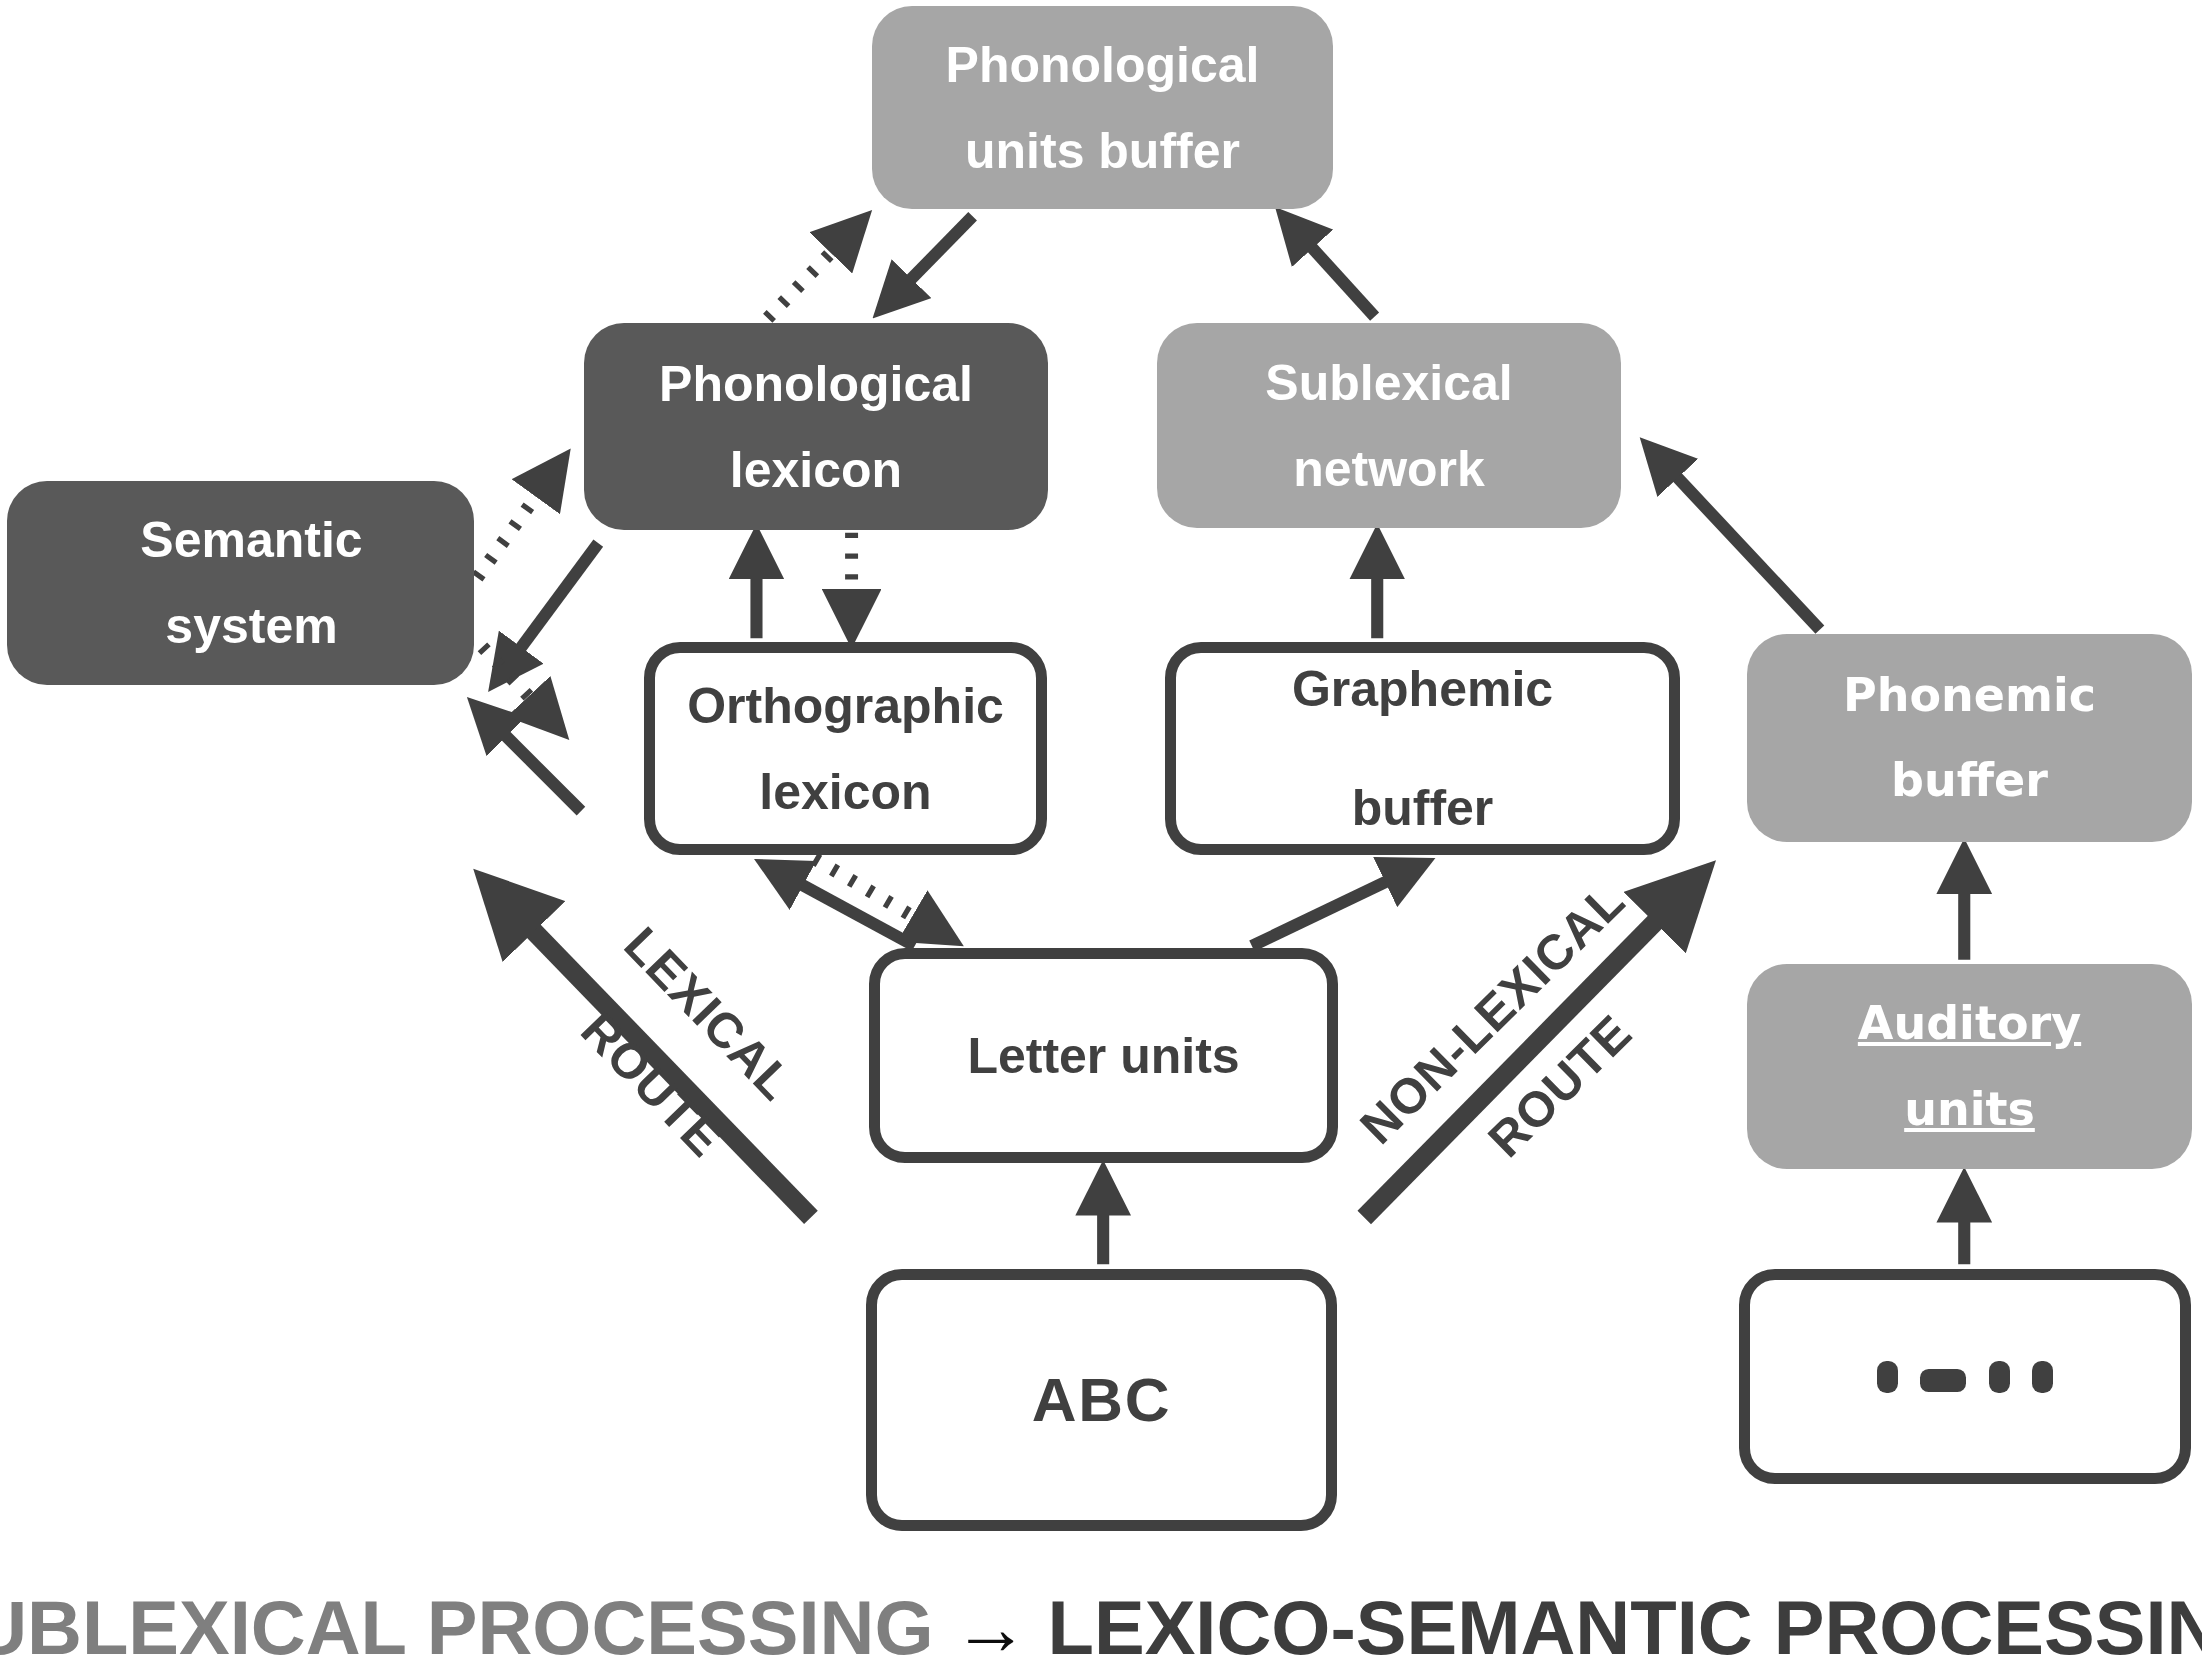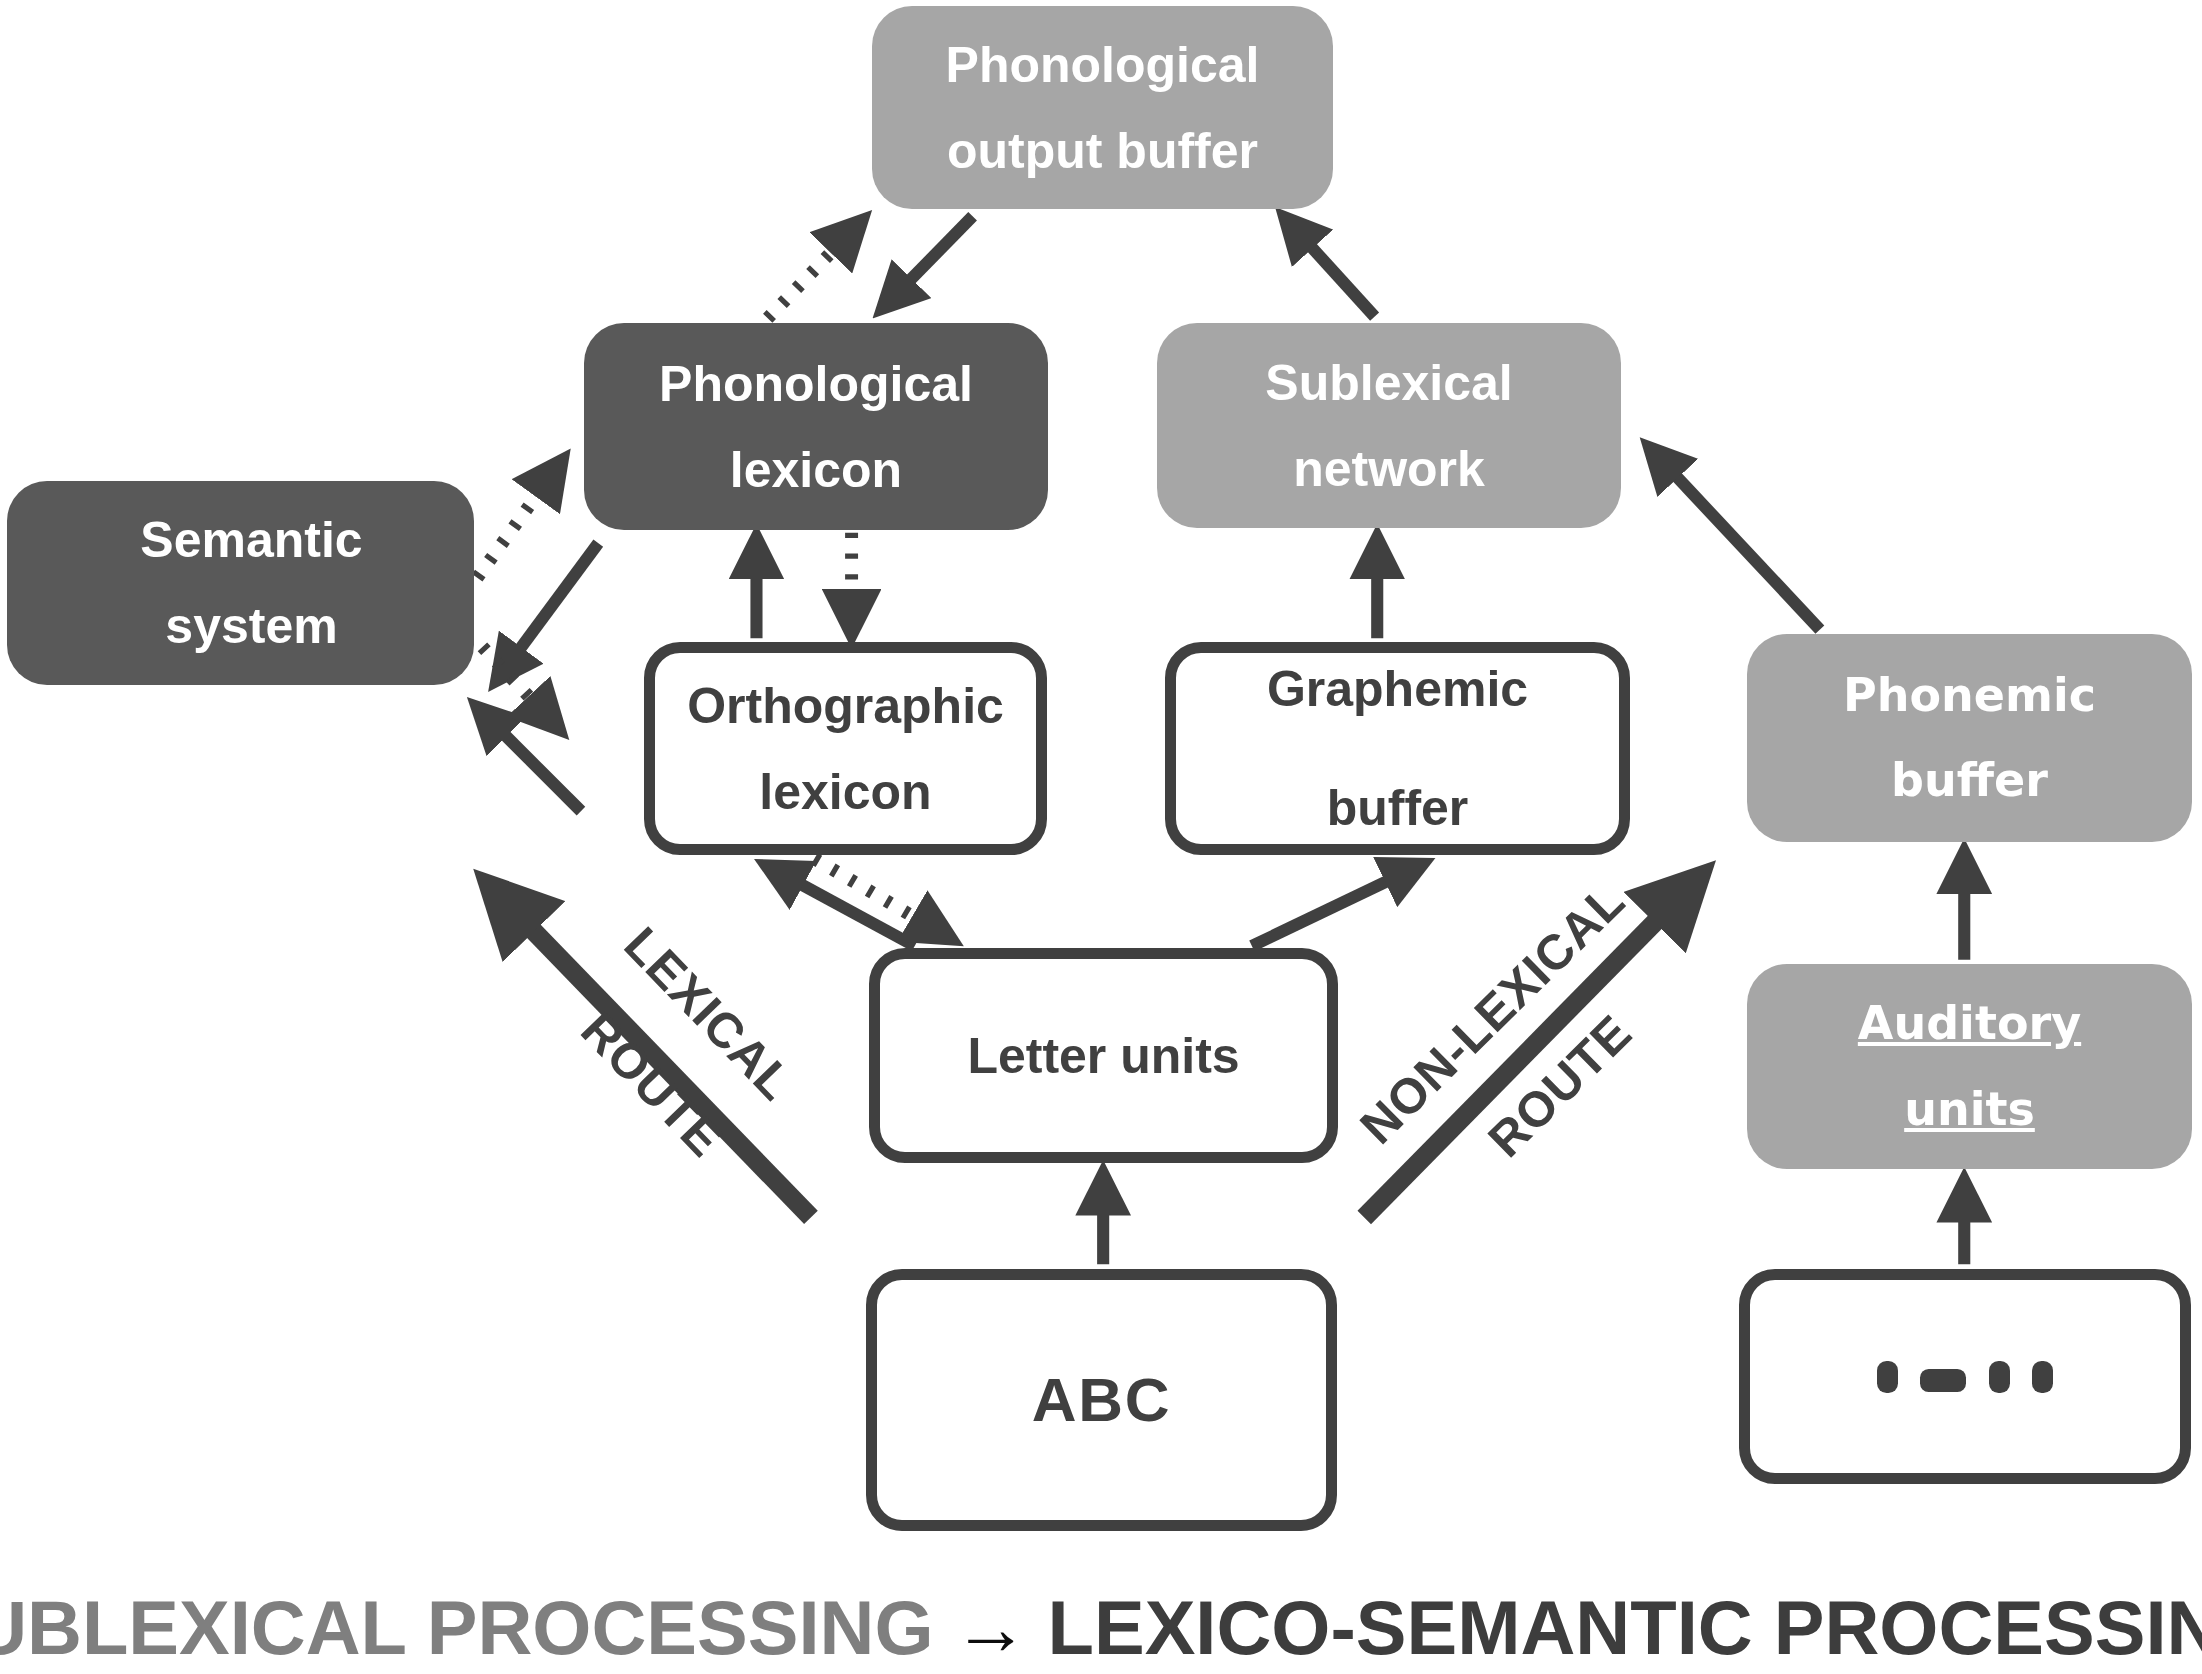--- a/index.html
+++ b/index.html
@@ -77,21 +77,21 @@
     <line x1="1578" y1="1408" x2="1960" y2="1020" stroke="#404040" stroke-width="22" marker-end="url(#ah)"></line>
 
     <text class="route-text" text-anchor="middle" transform="translate(806,1186) rotate(46)">LEXICAL</text>
     <text class="route-text" text-anchor="middle" transform="translate(740,1268) rotate(46)">ROUTE</text>
     <text class="route-text" text-anchor="middle" transform="translate(1740,1186) rotate(-44.5)">NON-LEXICAL</text>
     <text class="route-text" text-anchor="middle" transform="translate(1818,1270) rotate(-44.5)">ROUTE</text>
   </svg>
 
   <div class="box light" style="left:872px;top:6px;width:461px;height:203px;">
     <span class="l">Phonological</span>
-    <span class="l">output buffer</span>
+    <span class="l">units buffer</span>
   </div>
 
   <div class="box dark" style="left:584px;top:323px;width:464px;height:207px;">
     <span class="l">Phonological</span>
     <span class="l">lexicon</span>
   </div>
 
   <div class="box light" style="left:1157px;top:323px;width:464px;height:205px;">
     <span class="l">Sublexical</span>
     <span class="l">network</span>
@@ -100,21 +100,21 @@
   <div class="box dark" style="left:7px;top:481px;width:467px;height:204px;padding-left:22px;">
     <span class="l">Semantic</span>
     <span class="l">system</span>
   </div>
 
   <div class="box outline" style="left:612px;top:642px;width:403px;height:213px;margin-left:32px;">
     <span class="l">Orthographic</span>
     <span class="l">lexicon</span>
   </div>
 
-  <div class="box outline" style="left:1165px;top:642px;width:465px;height:213px;gap:33px;">
+  <div class="box outline" style="left:1165px;top:642px;width:515px;height:213px;gap:33px;">
     <span class="l">Graphemic</span>
     <span class="l">buffer</span>
   </div>
 
   <div class="box light widefont" style="left:1747px;top:634px;width:445px;height:208px;">
     <span class="l">Phonemic</span>
     <span class="l">buffer</span>
   </div>
 
   <div class="box outline" style="left:869px;top:948px;width:469px;height:215px;">

